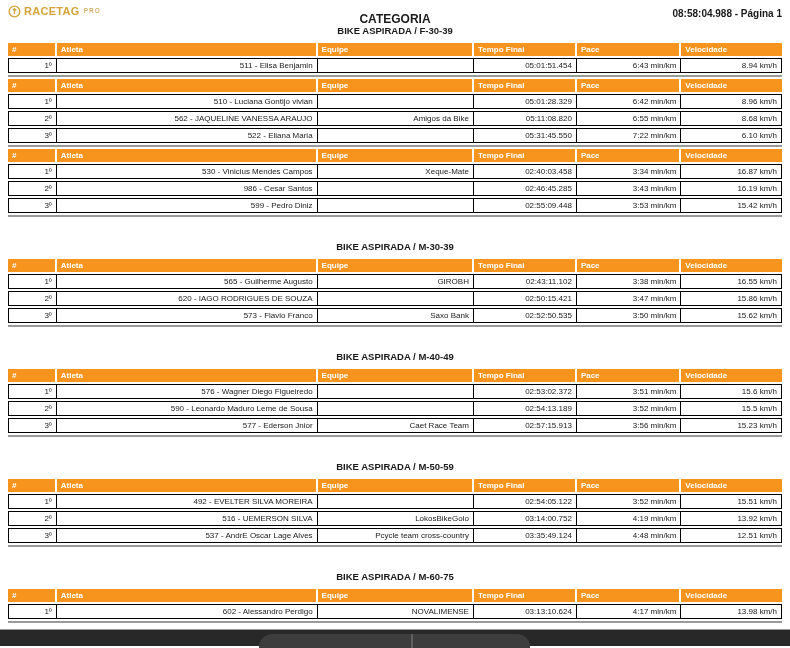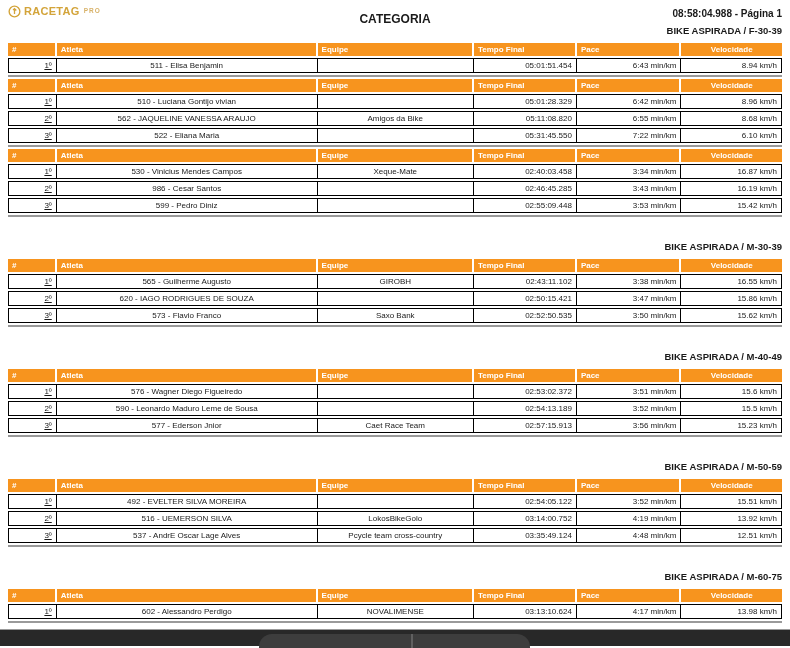--- a/index.html
+++ b/index.html
@@ -13,48 +13,48 @@
 
   
   .hdr { position:relative; height:22px; margin-bottom:2px; }
   .logo { position:absolute; left:0; top:4px; display:flex; align-items:center; gap:3px; }
   .logo-icon { width:13px; height:13px; display:inline-block; }
   .brand-name { font-size:11px; font-weight:bold; color:#d3a43a; letter-spacing:.3px; }
   .brand-suffix { font-size:6.5px; font-weight:bold; color:#d8b269; margin-left:1px; letter-spacing:1px; }
   .doc-title { text-align:center; font-weight:bold; font-size:12px; padding-top:12px; }
   .page-meta { position:absolute; right:0; top:8px; font-size:10px; font-weight:bold;padding-left:8px; }
 
-  .category-title { text-align:right; font-weight:bold; font-size:9.5px; margin:24px 0 5px; }
+  .category-title { text-align:center; font-weight:bold; font-size:9.5px; margin:24px 0 5px; }
   .section.first .category-title { margin-top:3px; }
 
   .table-wrap { border-bottom:2px solid #9a9a9a; }
   table.results {
     width:100%; table-layout:fixed; border-collapse:separate; border-spacing:0 2px;
     font-size:8px;
   }
   col.c-rank  { width:6.3%;  }
   col.c-ath   { width:33.7%; }
   col.c-team  { width:20.2%; }
   col.c-time  { width:13.3%; }
   col.c-pace  { width:13.5%; }
   col.c-speed { width:13.0%; }
   th {
     background:#f7941e; color:#fff; font-weight:bold; text-align:left;
     padding:2px 4px; border-right:2px solid #fff; font-size:8px; height:13px;
     overflow:hidden; white-space:nowrap;
   }
-  th:last-child { border-right:none;text-align:center; }
+  th:last-child { border-right:none; }
   td {
     background:#fff; padding:2px 4px; height:13px;
     border-top:1px solid #000; border-bottom:1px solid #000; border-right:1px solid #000;
     overflow:hidden; white-space:nowrap;
   }
-  td:first-child { border-left:1px solid #000;text-decoration:underline; }
+  td:first-child { border-left:1px solid #000; }
   td.num { text-align:right; }
-  td.txt { text-align:center; }
+  td.txt { text-align:right; }
 
   .page-gap {
     height:17px; background:#282828; margin-top:6px;
     border-top:1px solid #9a9a9a;
   }
   .page2 .page-inner { padding-top:10px; }
   .page2 .hdr { height:20px; margin-bottom:4px; }
 
   .float-toolbar {
     position:absolute; left:259px; top:634px; width:271px; height:22px;

